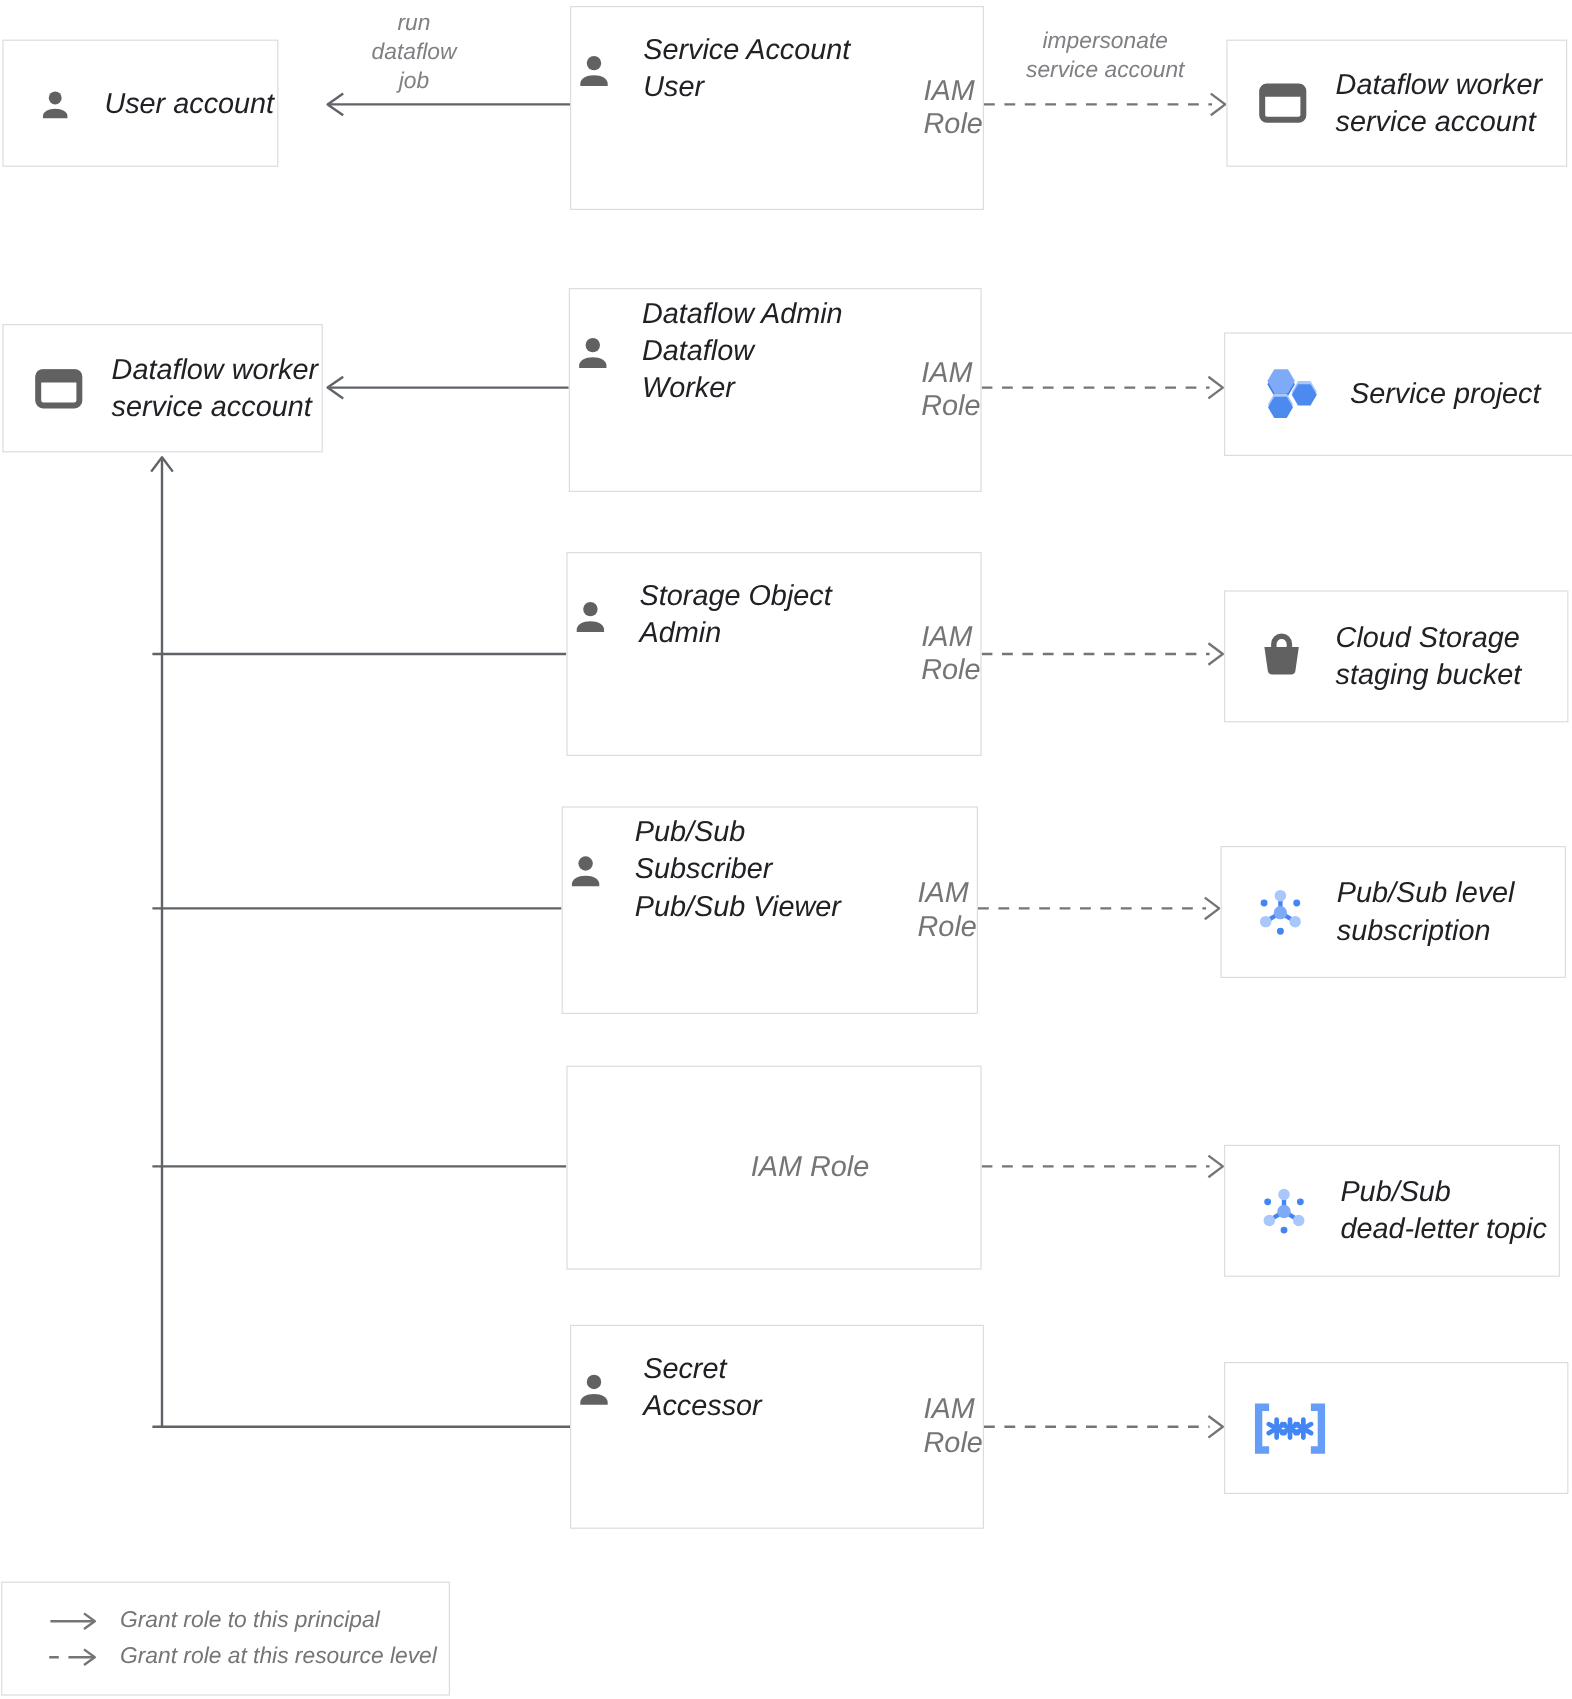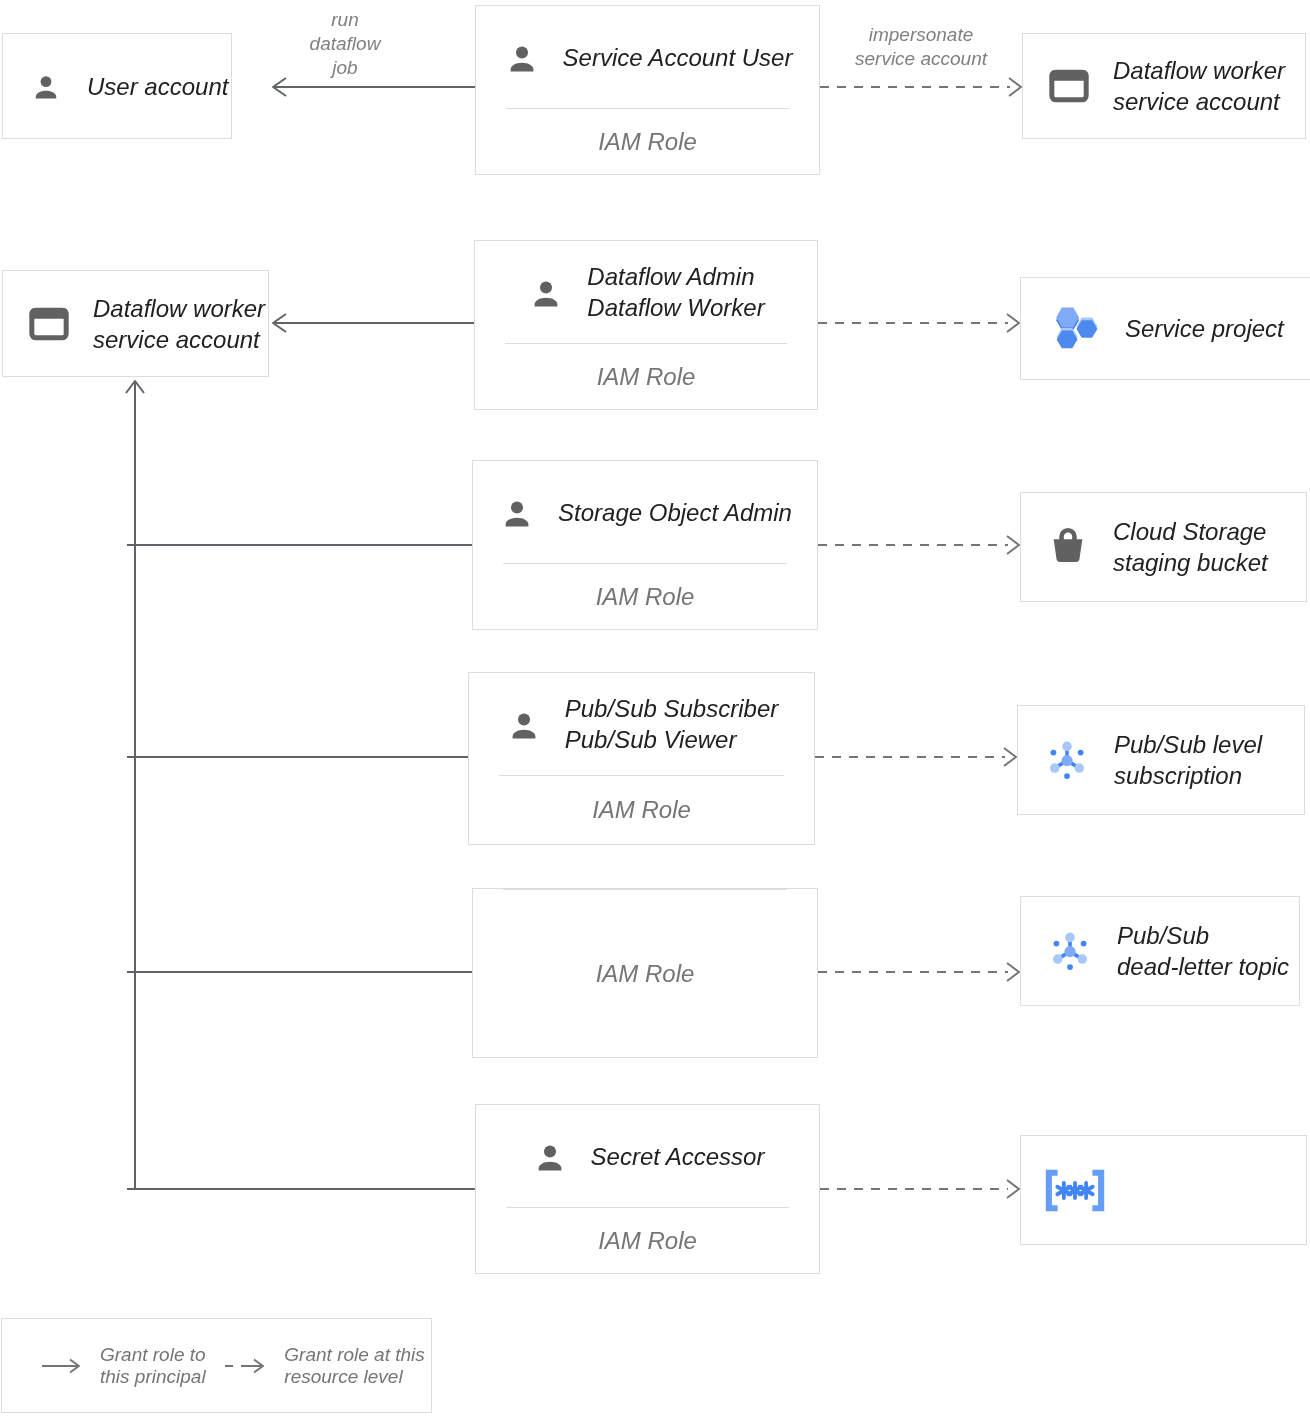--- a/index.html
+++ b/index.html
@@ -3,34 +3,34 @@
 <meta charset="utf-8">
 <style>
   html,body{margin:0;padding:0;background:#fff;}
   #canvas{
     position:relative;width:1310px;height:1416px;background:#fff;overflow:hidden;
     font-family:"Liberation Sans",sans-serif;
     font-style:italic;
   }
   svg.connectors{position:absolute;left:0;top:0;z-index:0;}
   .box{position:absolute;background:#fff;border:1px solid #dadce0;box-sizing:border-box;z-index:1;}
-  .role-box{display:flex;flex-direction:column;}
+  .role-box{display:flex;}
   .role-top{height:102px;display:flex;align-items:center;justify-content:center;gap:22px;}
   .role-title{font-size:24px;color:#202124;line-height:31px;}
   .role-title span{display:block;}
   .role-divider{border-top:1px solid #dadce0;margin:0 30px;height:0;}
   .role-footer{flex:1;display:flex;align-items:center;justify-content:center;font-size:24px;color:#757575;}
   .res-box{display:flex;align-items:center;padding-left:26px;gap:24px;}
   .res-label{font-size:24px;color:#202124;line-height:31px;}
   .res-label span{display:block;}
   .icon{display:flex;flex:none;}
   .edge-label{position:absolute;z-index:1;text-align:center;font-size:19px;line-height:24px;color:#7e8083;}
   .edge-label span{display:block;}
-  .legend{position:absolute;left:1px;top:1318px;width:431px;height:95px;border:1px solid #dadce0;
-    box-sizing:border-box;z-index:1;display:flex;flex-direction:row;justify-content:center;
+  .legend{position:absolute;left:1px;top:1318px;width:374px;height:95px;border:1px solid #dadce0;
+    box-sizing:border-box;z-index:1;display:flex;flex-direction:column;justify-content:center;
     gap:8px;padding-left:38px;}
   .legend-row{display:flex;align-items:center;gap:18px;}
   .legend-row .lbl{font-size:19px;color:#757575;}
 </style>
 </head>
 <body>
 
 <div id="canvas">
 
   <svg class="connectors" width="1310" height="1416" viewBox="0 0 1310 1416">
@@ -230,21 +230,21 @@
       <span>Pub/Sub level</span>
       <span>subscription</span>
     </div>
   </div>
 
   <div class="box role-box" style="left:472px;top:888px;width:346px;height:170px">
     <div class="role-divider"></div>
     <div class="role-footer">IAM Role</div>
   </div>
 
-  <div class="box res-box" style="left:1020px;top:896px;width:280px;height:110px">
+  <div class="box res-box" style="left:1020px;top:954px;width:280px;height:110px">
     <span class="icon">
       <svg width="46" height="46" viewBox="0 0 24 24">
         <g stroke="#4285f4" stroke-width="1.9">
           <line x1="12" y1="12.3" x2="12" y2="5"></line>
           <line x1="12" y1="12.3" x2="5.7" y2="16.1"></line>
           <line x1="12" y1="12.3" x2="18.3" y2="16.1"></line>
         </g>
         <circle cx="12" cy="4.9" r="2.5" fill="#a9c7fb"></circle>
         <circle cx="5.6" cy="16.2" r="2.5" fill="#a9c7fb"></circle>
         <circle cx="18.4" cy="16.2" r="2.5" fill="#a9c7fb"></circle>

